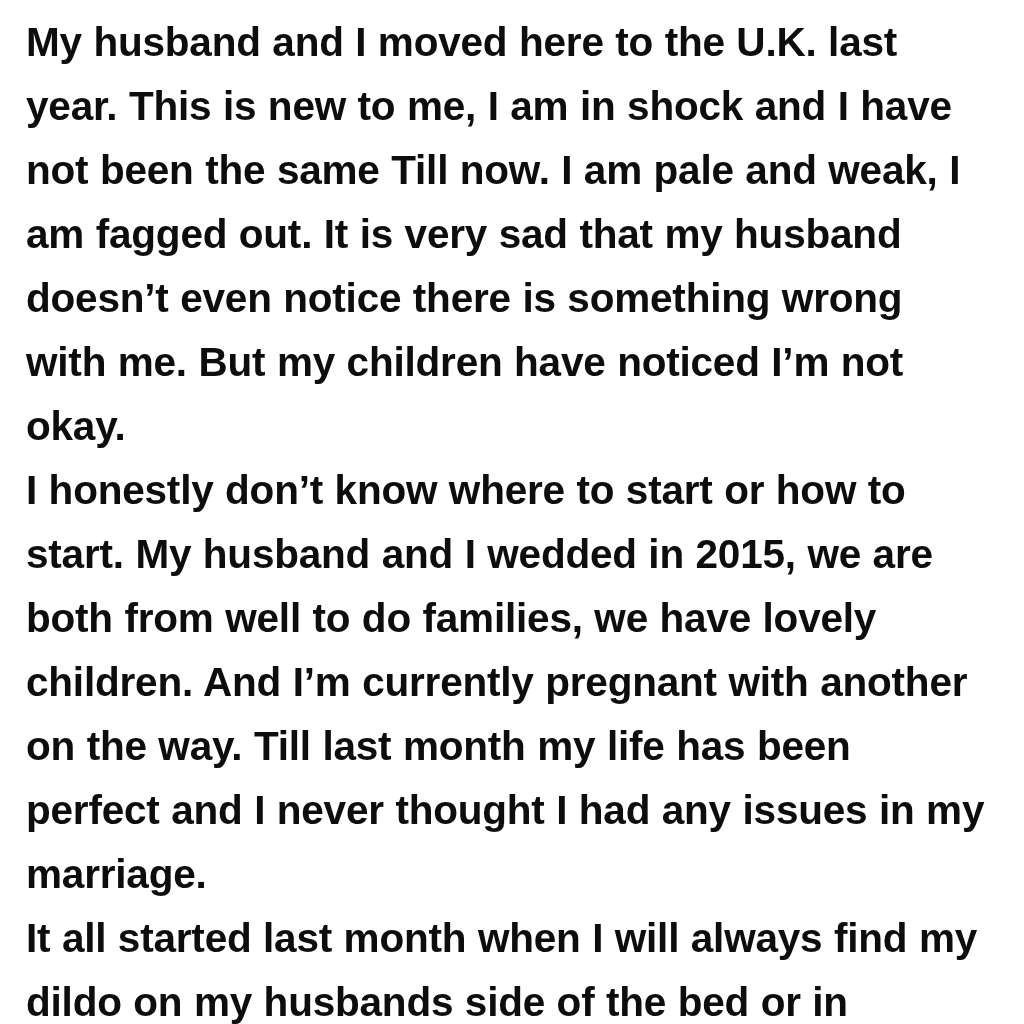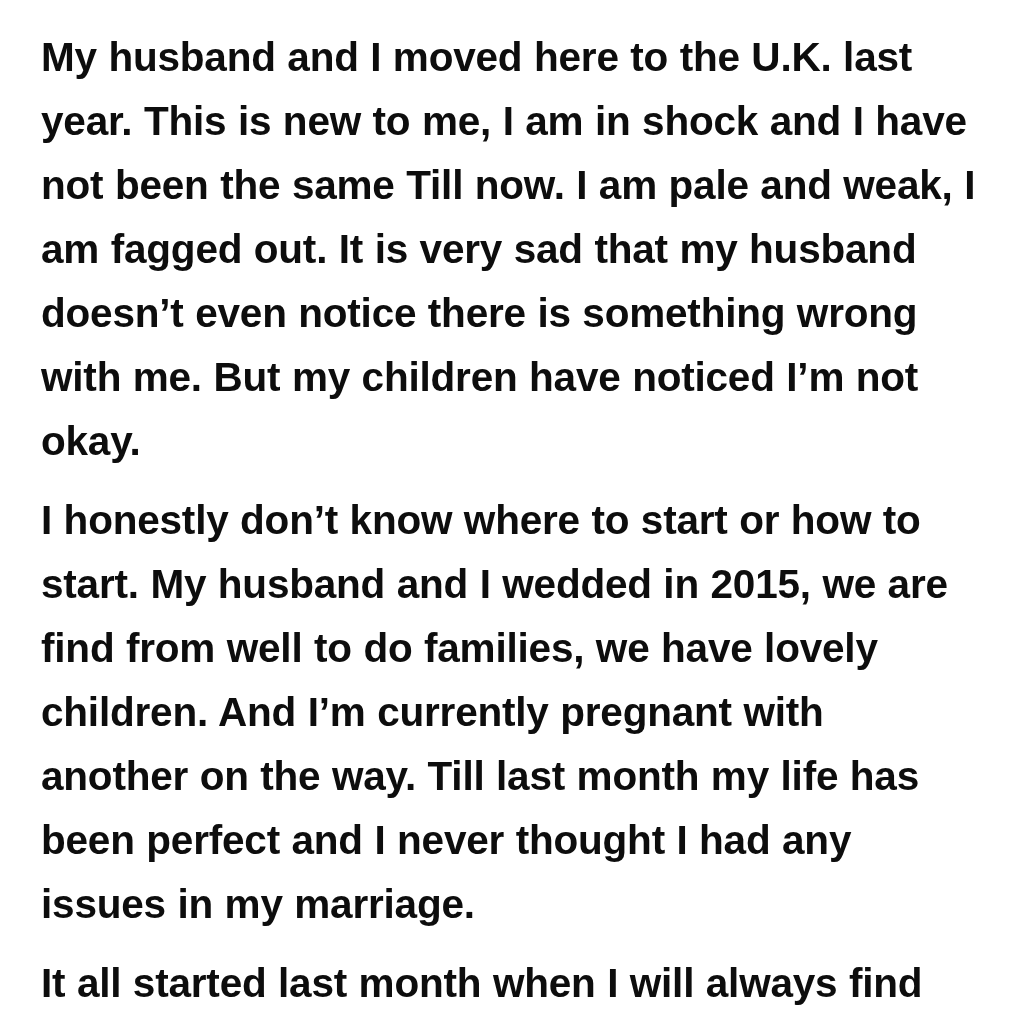--- a/index.html
+++ b/index.html
@@ -22,26 +22,26 @@
   }
   .text-block {
     font-size: 40.5px;
     line-height: 64px;
     font-weight: 700;
     color: #0d0d0d;
     letter-spacing: -0.2px;
     word-spacing: 0.5px;
   }
   .para {
-    margin: 15px;
+    margin: 0;
     padding: 0;
   }
 </style>
 </head>
 <body>
 
 <div class="page">
   <div class="text-block">
     <p class="para">My husband and I moved here to the U.K. last year. This is new to me, I am in shock and I have not been the same Till now. I am pale and weak, I am fagged out. It is very sad that my husband doesn’t even notice there is something wrong with me. But my children have noticed I’m not okay.</p>
-    <p class="para">I honestly don’t know where to start or how to start. My husband and I wedded in 2015, we are find from well to do families, we have lovely children. And I’m currently pregnant with another on the way. Till last month my life has been perfect and I never thought I had any issues in my marriage.</p>
+    <p class="para">I honestly don’t know where to start or how to start. My husband and I wedded in 2015, we are both from well to do families, we have lovely children. And I’m currently pregnant with another on the way. Till last month my life has been perfect and I never thought I had any issues in my marriage.</p>
     <p class="para">It all started last month when I will always find my dildo on my husbands side of the bed or in</p>
   </div>
 </div>
 
 </body></html>

